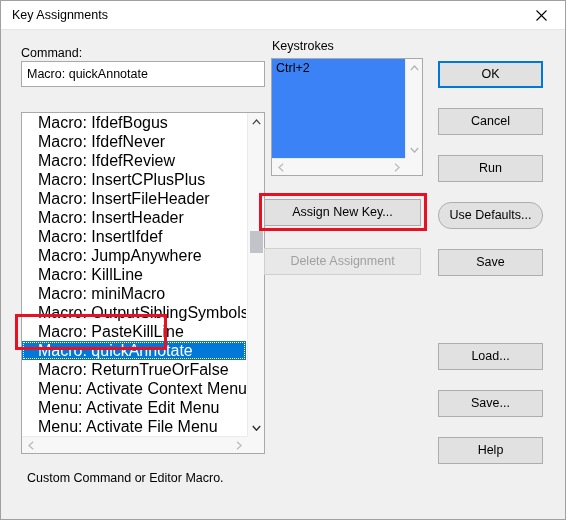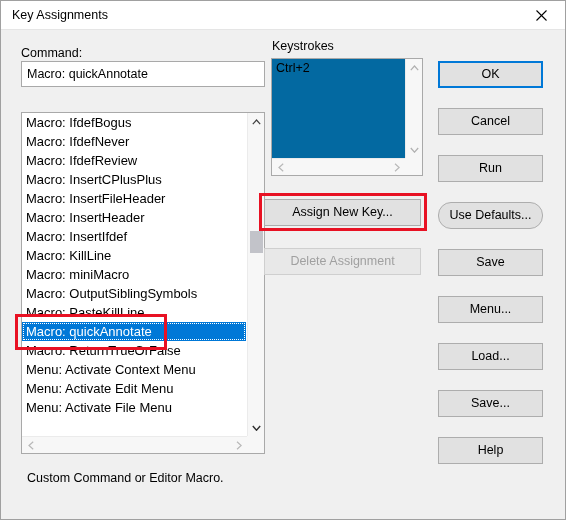--- a/index.html
+++ b/index.html
@@ -93,22 +93,22 @@
     position: absolute;
     left: 0; top: 0;
     right: 18px;
     bottom: 17px;
     overflow: hidden;
     background: #fff;
   }
   .list-row {
     height: 19px;
     line-height: 19px;
-    padding-left: 4px;
-    font-size: 13px;
+    padding-left: 16px;
+    font-size: 16px;
     white-space: nowrap;
     color: #000;
     box-sizing: border-box;
     cursor: default;
   }
   .list-row.selected {
     background: #0078d7;
     color: #fff;
     outline: 1px dotted #fff;
     outline-offset: -2px;
@@ -162,21 +162,21 @@
     right: 0; bottom: 0;
     width: 17px; height: 17px;
     background: #f7f7f7;
   }
 
   
   #keystrokes-box {
     position: absolute;
     left: 270px; top: 57px;
     width: 152px; height: 118px;
-    background: #0369a1;
+    background: #3b82f6;
     border: 1px solid #a9a9a9;
     box-sizing: border-box;
     overflow: hidden;
   }
   #keystrokes-viewport {
     position: absolute;
     left: 0; top: 0; right: 18px; bottom: 17px;
     overflow: hidden;
   }
   .keystroke-row {
@@ -292,20 +292,21 @@
 
   <div id="command-list">
     <div id="list-viewport">
         <div class="list-row">Macro: IfdefBogus</div>
         <div class="list-row">Macro: IfdefNever</div>
         <div class="list-row">Macro: IfdefReview</div>
         <div class="list-row">Macro: InsertCPlusPlus</div>
         <div class="list-row">Macro: InsertFileHeader</div>
         <div class="list-row">Macro: InsertHeader</div>
         <div class="list-row">Macro: InsertIfdef</div>
+        <div class="list-row">Macro: JumpAnywhere</div>
         <div class="list-row">Macro: KillLine</div>
         <div class="list-row">Macro: miniMacro</div>
         <div class="list-row">Macro: OutputSiblingSymbols</div>
         <div class="list-row">Macro: PasteKillLine</div>
         <div class="list-row selected">Macro: quickAnnotate</div>
         <div class="list-row">Macro: ReturnTrueOrFalse</div>
         <div class="list-row">Menu: Activate Context Menu</div>
         <div class="list-row">Menu: Activate Edit Menu</div>
         <div class="list-row">Menu: Activate File Menu</div>
       </div>
@@ -375,21 +376,20 @@
   </div>
 
   <div class="btn" id="btn-assign-new-key">Assign New Key...</div>
   <div class="btn btn-right default" id="btn-ok">OK</div>
 
   <div class="btn disabled" id="btn-delete-assignment">Delete Assignment</div>
   <div class="btn btn-right" id="btn-cancel">Cancel</div>
   <div class="btn btn-right" id="btn-run">Run</div>
   <div class="btn btn-right" id="btn-defaults">Use Defaults...</div>
   <div class="btn btn-right" id="btn-list">Save</div>
-  <div class="btn btn-right" id="btn-menu">Menu...</div>
   <div class="btn btn-right" id="btn-load">Load...</div>
   <div class="btn btn-right" id="btn-save">Save...</div>
   <div class="btn btn-right" id="btn-help">Help</div>
 
   <div id="status-text">Custom Command or Editor Macro.</div>
 
   <div class="annot-box" id="annot-selected-row"></div>
   <div class="annot-box" id="annot-assign-key"></div>
 
 </div>

